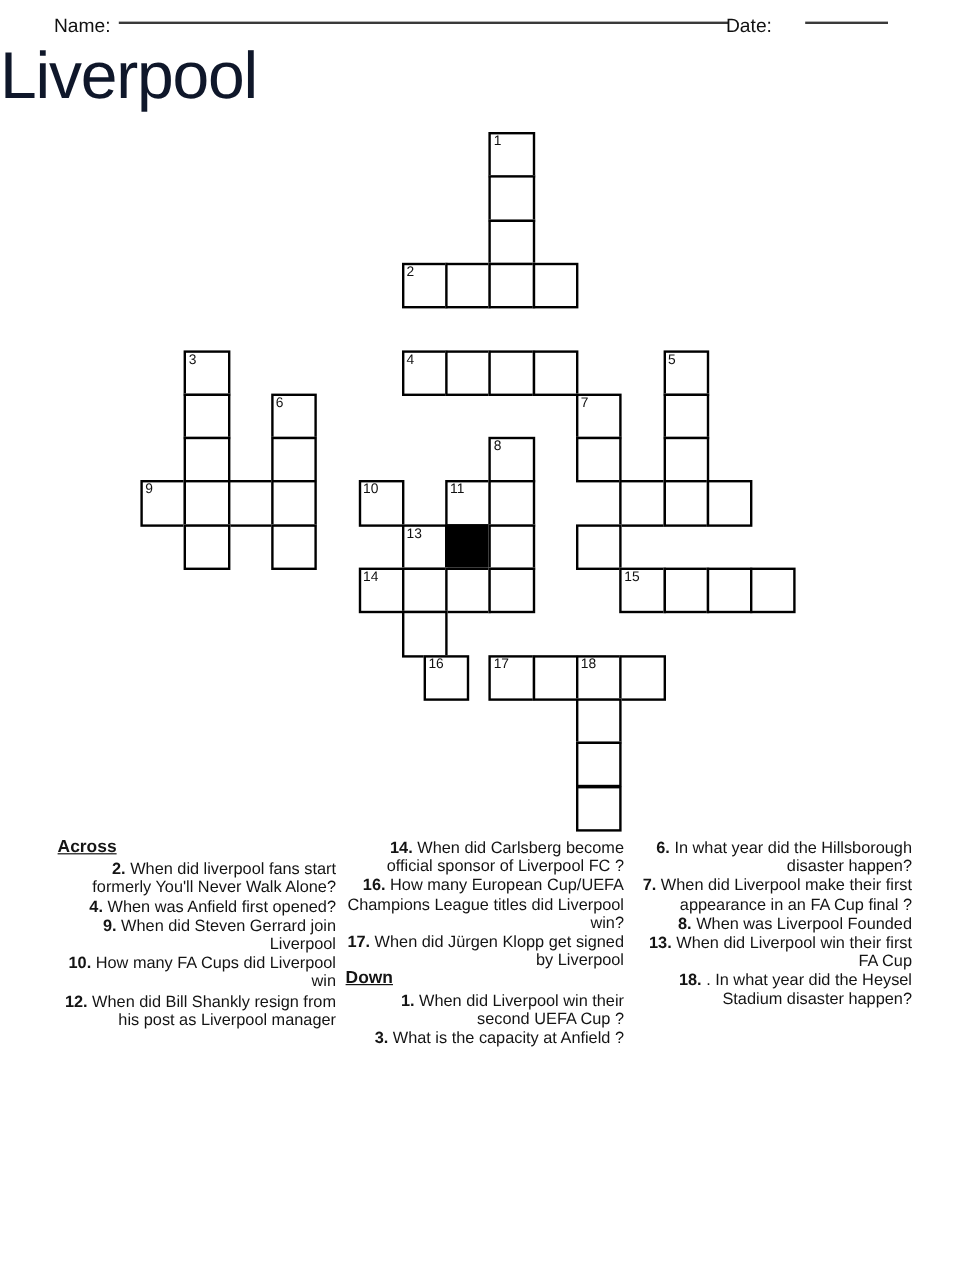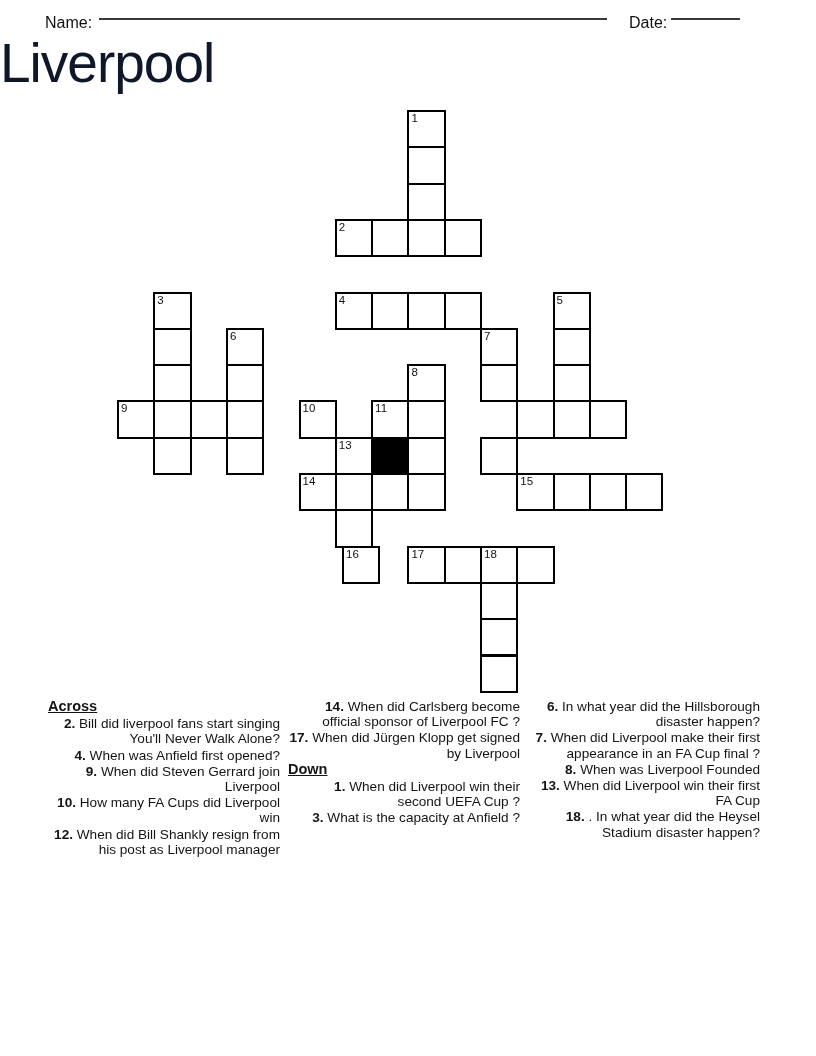--- a/index.html
+++ b/index.html
@@ -3,21 +3,21 @@
 <meta charset="utf-8">
 <style>
   html,body{margin:0;padding:0;background:#fff;}
   .page{
     position:relative;width:816px;height:1056px;background:#ffffff;
     font-family:"Liberation Sans",sans-serif;color:#161616;overflow:hidden;
   }
   
   .hdr-label{position:absolute;top:1px;font-size:16px;color:#111;margin-top:13px;}
   #name-label{left:45px;}
-  #date-label{left:629px;}
+  #date-label{left:605px;}
   .blank-line{position:absolute;top:3px;height:15px;border-bottom:2px solid #3a3a3a;}
   #name-line{left:99px;width:508px;}
   #date-line{left:671px;width:69px;}
   
   .title{
     position:absolute;top:36px;left:0;width:100%;margin:0;text-align:left;
     font-size:55px;line-height:55px;font-weight:400;color:#0f172a;letter-spacing:-1px;
   }
   
   #grid{position:absolute;left:0;top:0;width:816px;height:700px;}
@@ -125,46 +125,47 @@
       <div class="cell" style="left: 334.8px; top: 473px;"></div>
       <div class="cell" style="left: 371.1px; top: 473px;"></div>
       <div class="cell" style="left: 407.4px; top: 473px;"></div>
       <div class="cell" style="left: 516.3px; top: 473px;">
         <span class="cellnum">15</span>
       </div>
       <div class="cell" style="left: 552.6px; top: 473px;"></div>
       <div class="cell" style="left: 588.9px; top: 473px;"></div>
       <div class="cell" style="left: 625.2px; top: 473px;"></div>
       <div class="cell" style="left: 334.8px; top: 509.3px;"></div>
-      <div class="cell" style="left: 342px; top: 545.6px;">
+      <div class="cell" style="left: 353px; top: 545.6px;">
         <span class="cellnum">16</span>
       </div>
       <div class="cell" style="left: 407.4px; top: 545.6px;">
         <span class="cellnum">17</span>
       </div>
       <div class="cell" style="left: 443.7px; top: 545.6px;"></div>
       <div class="cell" style="left: 480px; top: 545.6px;">
         <span class="cellnum">18</span>
       </div>
       <div class="cell" style="left: 516.3px; top: 545.6px;"></div>
       <div class="cell" style="left: 480px; top: 581.9px;"></div>
       <div class="cell" style="left: 480px; top: 618.2px;"></div>
       <div class="cell" style="left: 480px; top: 654.5px;"></div>
     </div>
 
   <div class="clue-col" id="clue-col-1">
       <p class="clue-head">Across</p>
-      <p class="clue"><span class="clue-num">2.</span><span> Bill did liverpool fans start singing You'll Never Walk Alone?</span></p>
+      <p class="clue"><span class="clue-num">2.</span><span> When did liverpool fans start formerly You'll Never Walk Alone?</span></p>
       <p class="clue"><span class="clue-num">4.</span><span> When was Anfield first opened?</span></p>
       <p class="clue"><span class="clue-num">9.</span><span> When did Steven Gerrard join Liverpool</span></p>
       <p class="clue"><span class="clue-num">10.</span><span> How many FA Cups did Liverpool win</span></p>
       <p class="clue"><span class="clue-num">12.</span><span> When did Bill Shankly resign from his post as Liverpool manager</span></p>
     </div>
   <div class="clue-col" id="clue-col-2">
       <p class="clue"><span class="clue-num">14.</span><span> When did Carlsberg become official sponsor of Liverpool FC ?</span></p>
+      <p class="clue"><span class="clue-num">16.</span><span> How many European Cup/UEFA Champions League titles did Liverpool win?</span></p>
       <p class="clue"><span class="clue-num">17.</span><span> When did Jürgen Klopp get signed by Liverpool</span></p>
       <p class="clue-head">Down</p>
       <p class="clue"><span class="clue-num">1.</span><span> When did Liverpool win their second UEFA Cup ?</span></p>
       <p class="clue"><span class="clue-num">3.</span><span> What is the capacity at Anfield ?</span></p>
     </div>
   <div class="clue-col" id="clue-col-3">
       <p class="clue"><span class="clue-num">6.</span><span> In what year did the Hillsborough disaster happen?</span></p>
       <p class="clue"><span class="clue-num">7.</span><span> When did Liverpool make their first appearance in an FA Cup final ?</span></p>
       <p class="clue"><span class="clue-num">8.</span><span> When was Liverpool Founded</span></p>
       <p class="clue"><span class="clue-num">13.</span><span> When did Liverpool win their first FA Cup</span></p>

